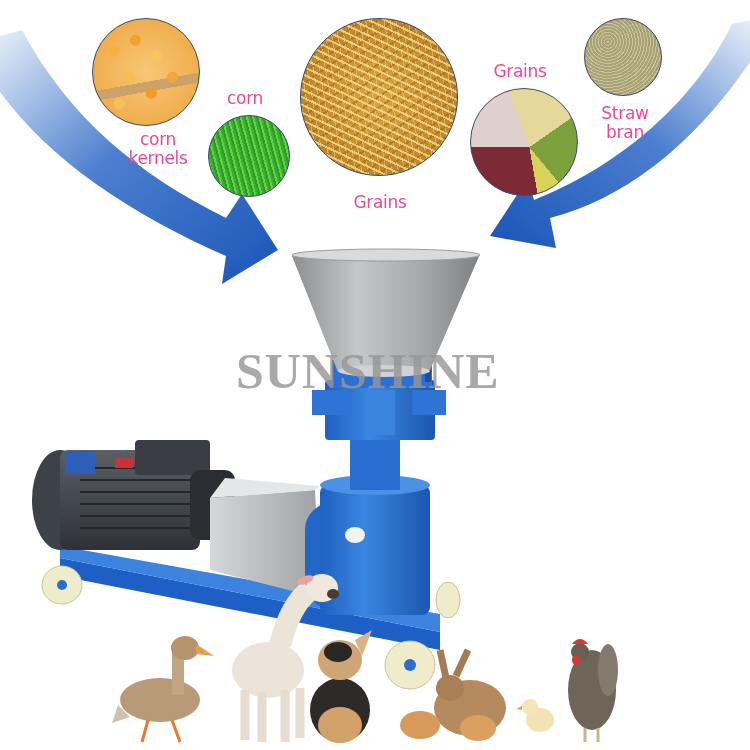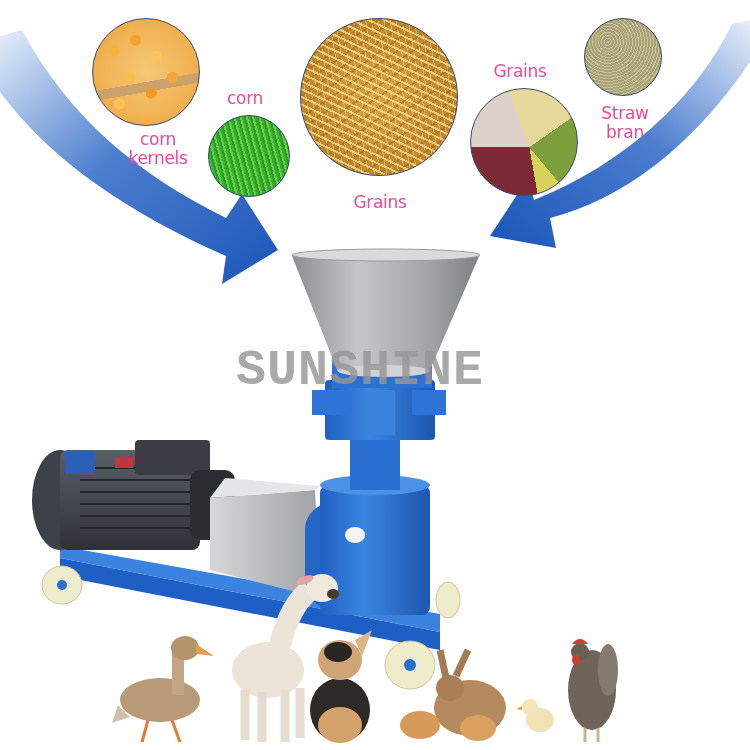--- a/index.html
+++ b/index.html
@@ -1,20 +1,20 @@
 <!DOCTYPE html>
 <html><head>
 <meta charset="utf-8">
 <style>
   html, body { margin:0; padding:0; }
   body { width:750px; height:750px; background:#ffffff; position:relative; overflow:hidden; font-family:"Liberation Sans", sans-serif; }
   .abs { position:absolute; }
   .label { position:absolute; color:#ec4899; font-family:"DejaVu Sans", sans-serif; font-size:17px; text-align:center; line-height:19px; letter-spacing:-0.3px; }
   .circle { position:absolute; border-radius:50%; overflow:hidden; border:1.5px solid #3a4a6a; box-sizing:border-box; }
-  .watermark { position:absolute; left:236px; top:342px; font-family:Liberation Mono, monospace; font-weight:bold; font-size:50px; color:rgba(150,150,150,0.82); letter-spacing:1px; z-index:6; }
+  .watermark { position:absolute; left:236px; top:342px; font-family:Liberation Serif, serif; font-weight:bold; font-size:50px; color:rgba(150,150,150,0.82); letter-spacing:1px; z-index:6; }
   svg { display:block; }
 </style>
 </head>
 <body>
 
 <svg class="abs" style="left:0;top:0;z-index:1" width="300" height="300" viewBox="0 0 300 300">
   <defs>
     <linearGradient id="gl" x1="0" y1="0" x2="1" y2="1">
       <stop offset="0" stop-color="#e6eef9"></stop>
       <stop offset="0.45" stop-color="#4d7fcf"></stop>

